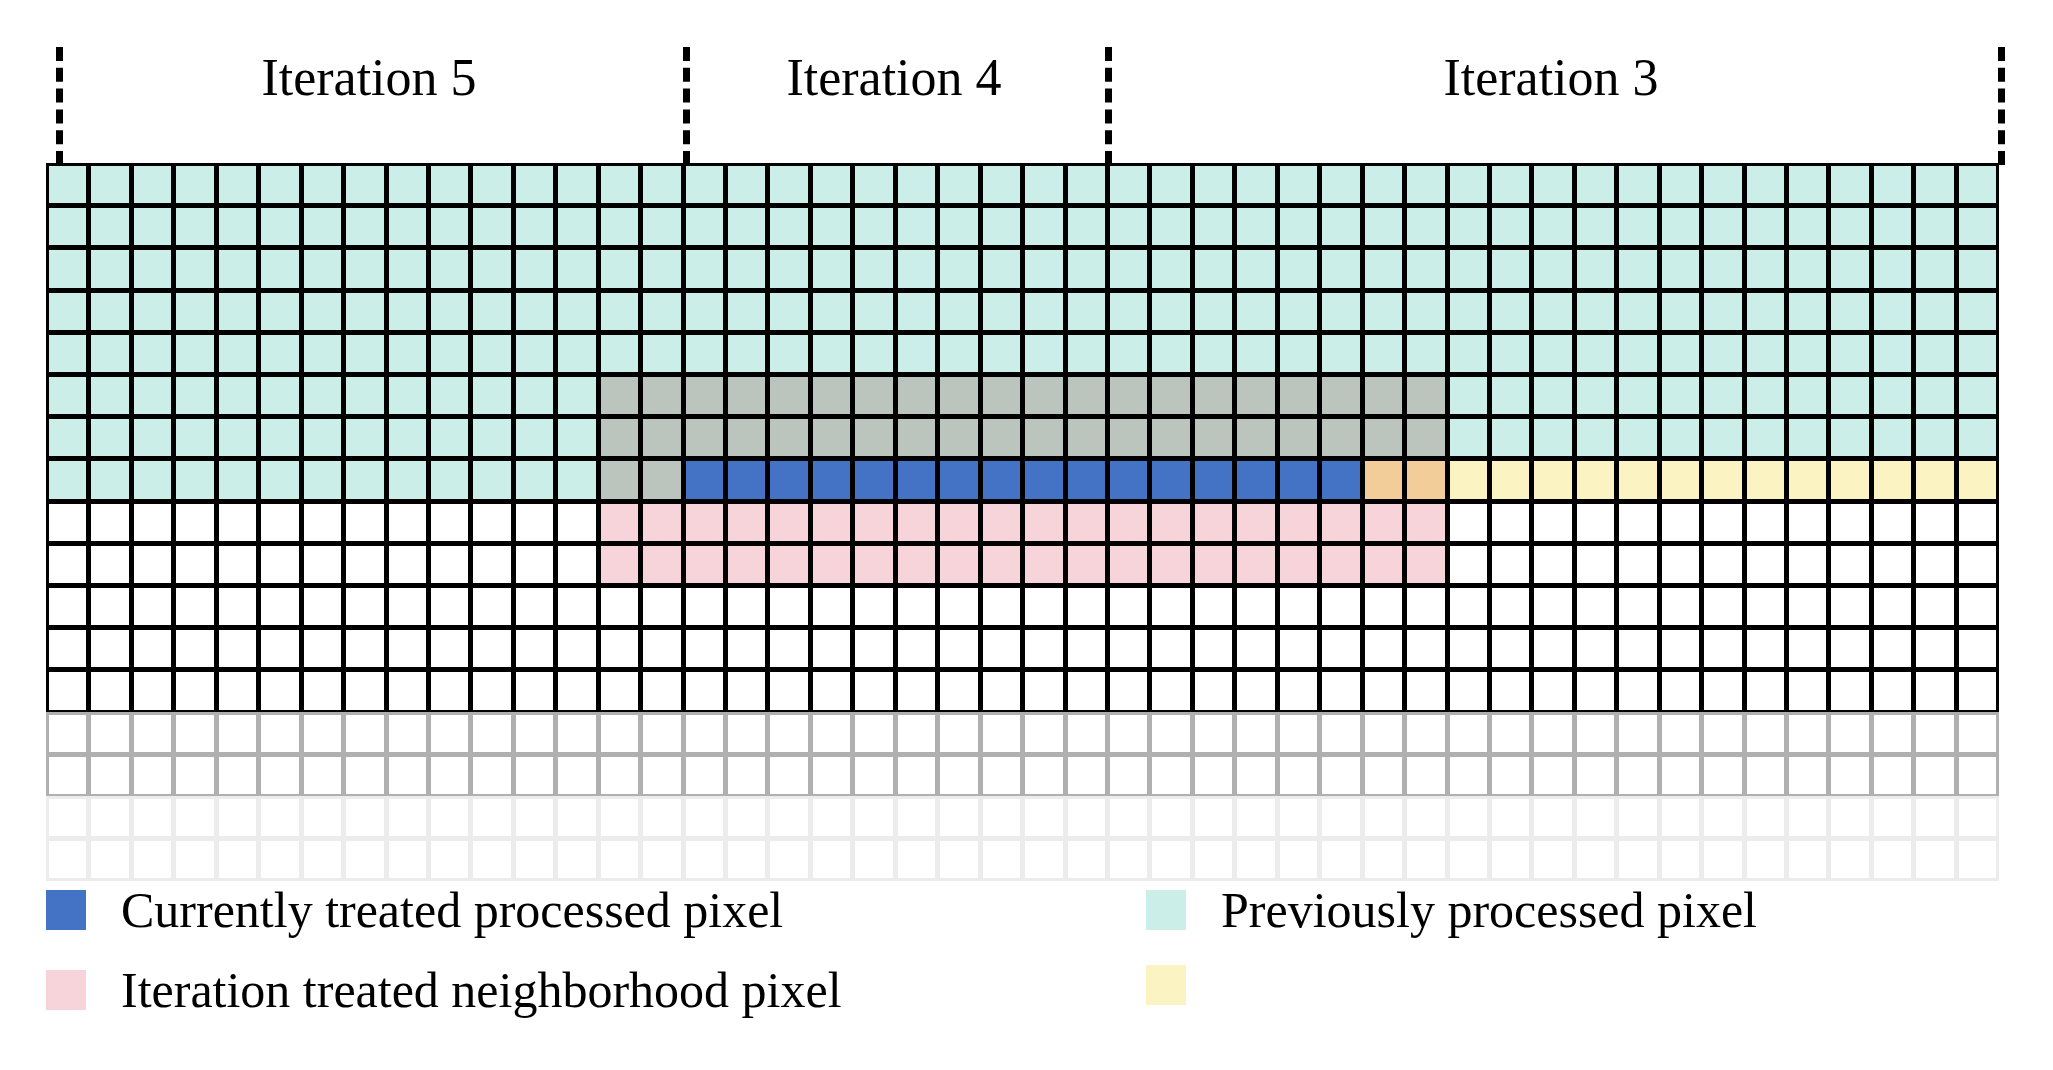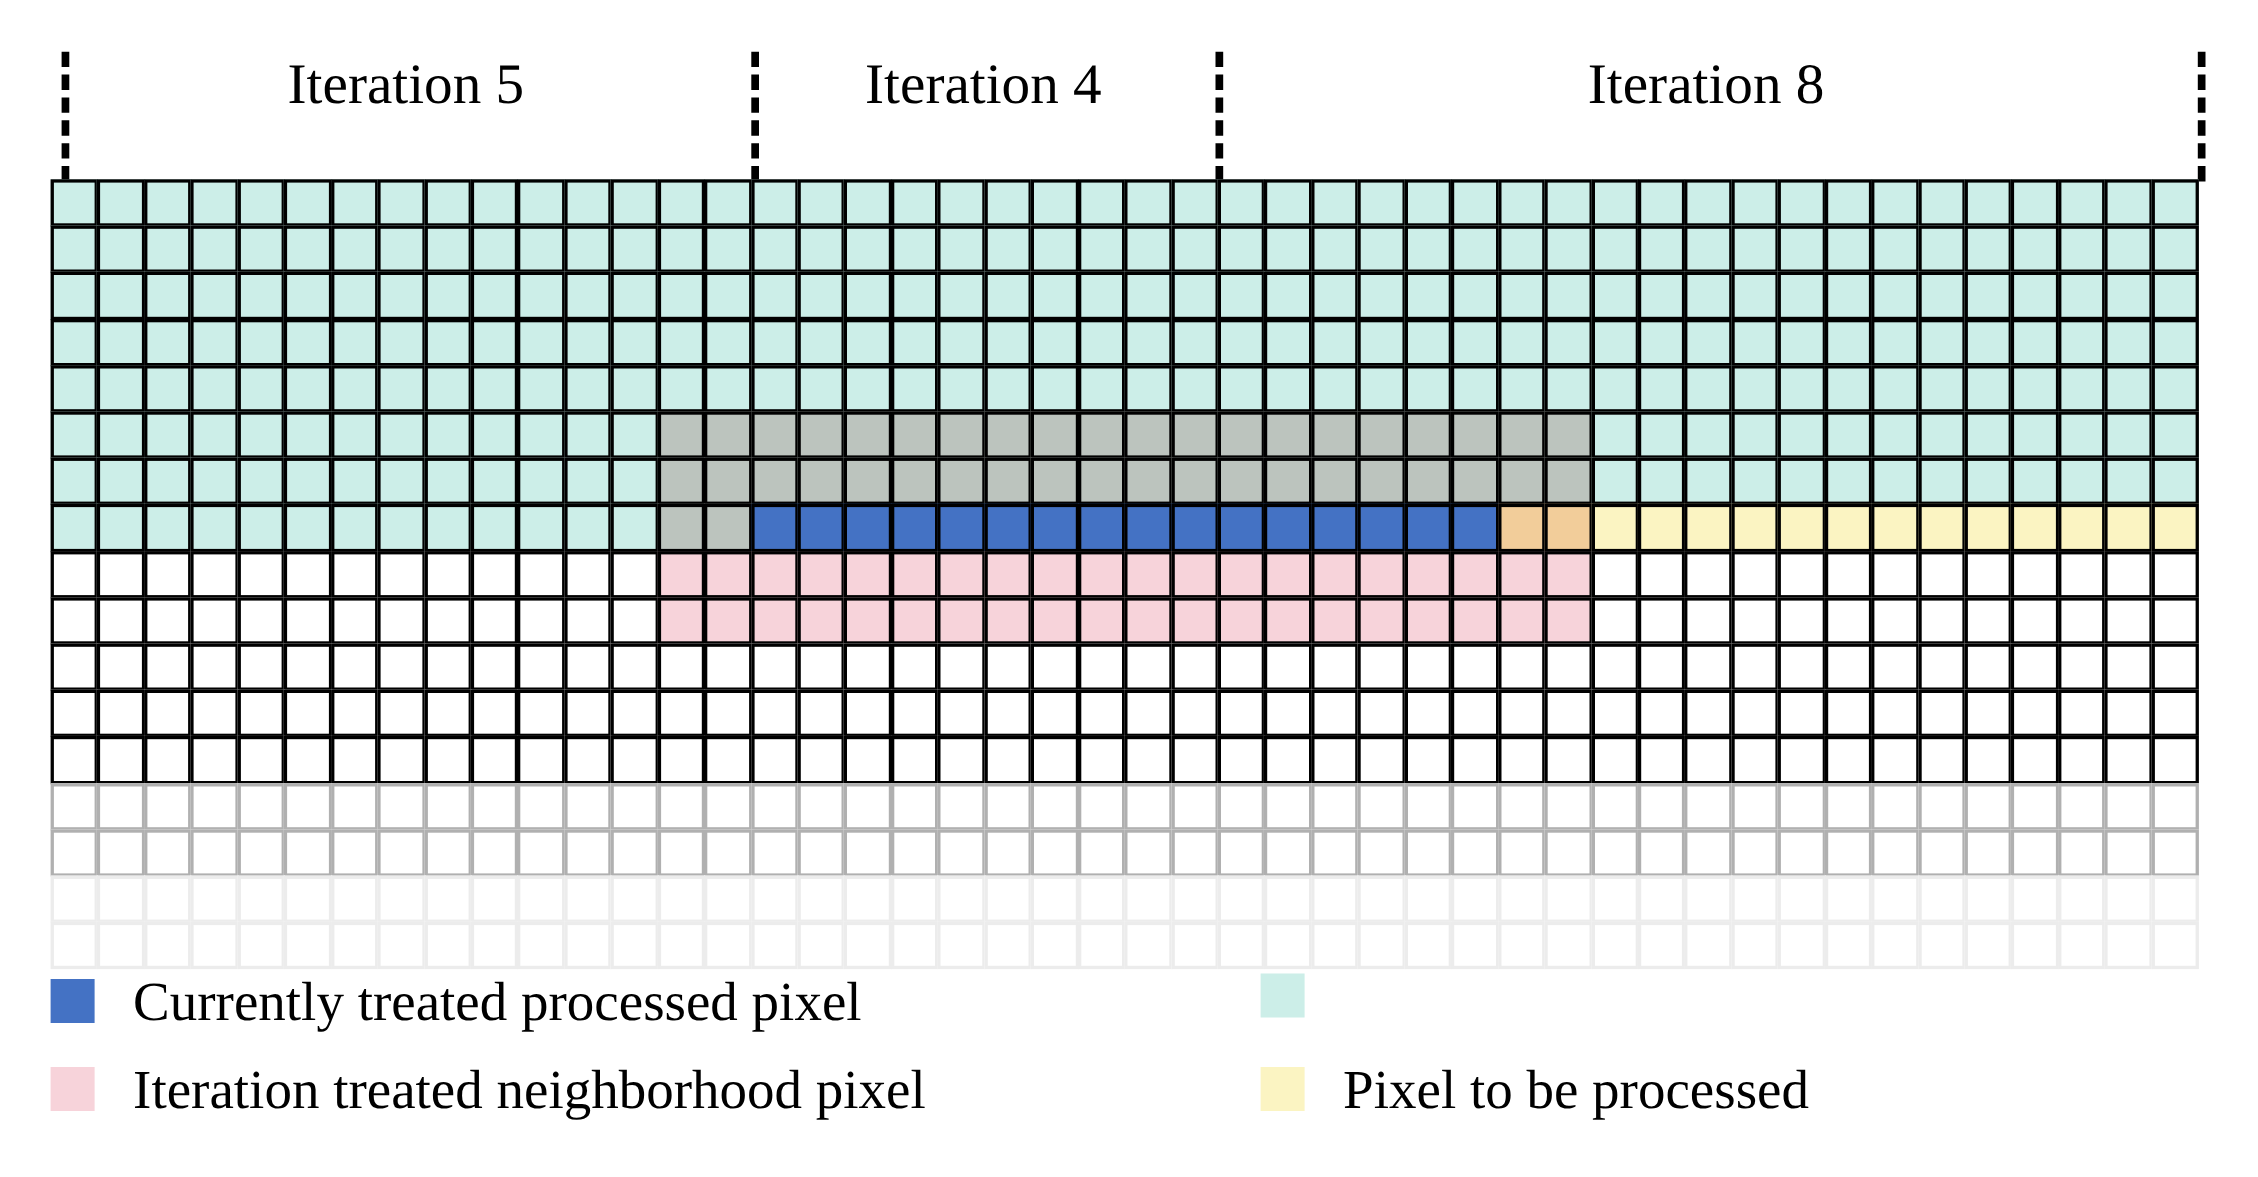--- a/index.html
+++ b/index.html
@@ -44,21 +44,21 @@
 <body>
 
 <div id="root">
 
   <div id="headers">
       <div class="dash" style="left: 56px;"></div>
       <div class="iter-label" style="left: 69px; width: 600px;">Iteration 5</div>
       <div class="dash" style="left: 683px;"></div>
       <div class="iter-label" style="left: 594px; width: 600px;">Iteration 4</div>
       <div class="dash" style="left: 1105px;"></div>
-      <div class="iter-label" style="left: 1251px; width: 600px;">Iteration 8</div>
+      <div class="iter-label" style="left: 1251px; width: 600px;">Iteration 3</div>
       <div class="dash" style="left: 1998px;"></div>
     </div>
   <div id="grid" style="left: 46px; top: 163px; width: 1952.24px; height: 717.4px;">
       <div class="cell" style="left: 0px; top: 0px; width: 43.44px; height: 43.2px; background: rgb(204, 238, 232); border: 3.5px solid rgb(0, 0, 0);"></div>
       <div class="cell" style="left: 42.44px; top: 0px; width: 43.44px; height: 43.2px; background: rgb(204, 238, 232); border: 3.5px solid rgb(0, 0, 0);"></div>
       <div class="cell" style="left: 84.88px; top: 0px; width: 43.44px; height: 43.2px; background: rgb(204, 238, 232); border: 3.5px solid rgb(0, 0, 0);"></div>
       <div class="cell" style="left: 127.32px; top: 0px; width: 43.44px; height: 43.2px; background: rgb(204, 238, 232); border: 3.5px solid rgb(0, 0, 0);"></div>
       <div class="cell" style="left: 169.76px; top: 0px; width: 43.44px; height: 43.2px; background: rgb(204, 238, 232); border: 3.5px solid rgb(0, 0, 0);"></div>
       <div class="cell" style="left: 212.2px; top: 0px; width: 43.44px; height: 43.2px; background: rgb(204, 238, 232); border: 3.5px solid rgb(0, 0, 0);"></div>
       <div class="cell" style="left: 254.64px; top: 0px; width: 43.44px; height: 43.2px; background: rgb(204, 238, 232); border: 3.5px solid rgb(0, 0, 0);"></div>
@@ -842,20 +842,20 @@
       <div class="legend-row" style="left: 0px; top: 0px;">
         <span class="swatch" style="background: rgb(68, 114, 196);"></span>
         <span class="legend-text">Currently treated processed pixel</span>
       </div>
       <div class="legend-row" style="left: 0px; top: 80px;">
         <span class="swatch" style="background: rgb(247, 211, 218);"></span>
         <span class="legend-text">Iteration treated neighborhood pixel</span>
       </div>
       <div class="legend-row" style="left: 1100px; top: 0px;">
         <span class="swatch" style="background: rgb(204, 238, 232);"></span>
+        <span class="legend-text">Previously processed pixel</span>
       </div>
       <div class="legend-row" style="left: 1100px; top: 80px;">
         <span class="swatch" style="background: rgb(251, 244, 194);"></span>
-        <span class="legend-text">Pixel to be processed</span>
       </div>
     </div>
 
 </div>
 
 </body></html>

